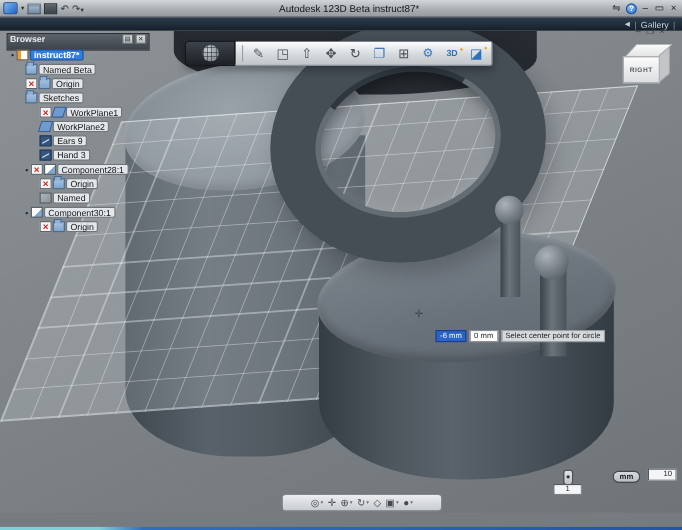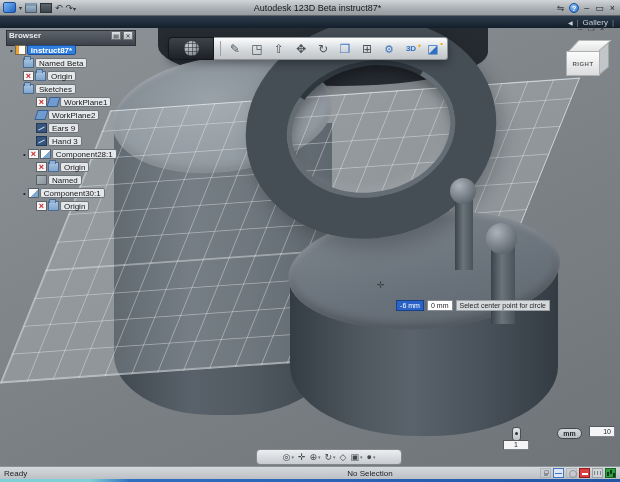--- a/index.html
+++ b/index.html
@@ -379,27 +379,15 @@
           <span class="g">▣</span>
           <span class="caret">▾</span>
         </span>
         <span class="nvi">
           <span class="g">●</span>
           <span class="caret">▾</span>
         </span>
       </div>
   </div>
 
-  <div id="statusbar">
-    <span id="status-left">Ready</span>
-    <span id="status-center">No Selection</span>
-    <span id="status-icons">
-        <span class="sti sti-lock"></span>
-        <span class="sti sti-split-view"></span>
-        <span class="sti sti-globe"></span>
-        <span class="sti sti-no-entry"></span>
-        <span class="sti sti-keyboard"></span>
-        <span class="sti sti-performance"></span>
-      </span>
-  </div>
 
   <div id="bottomline"></div>
 </div>
 
 </body></html>

